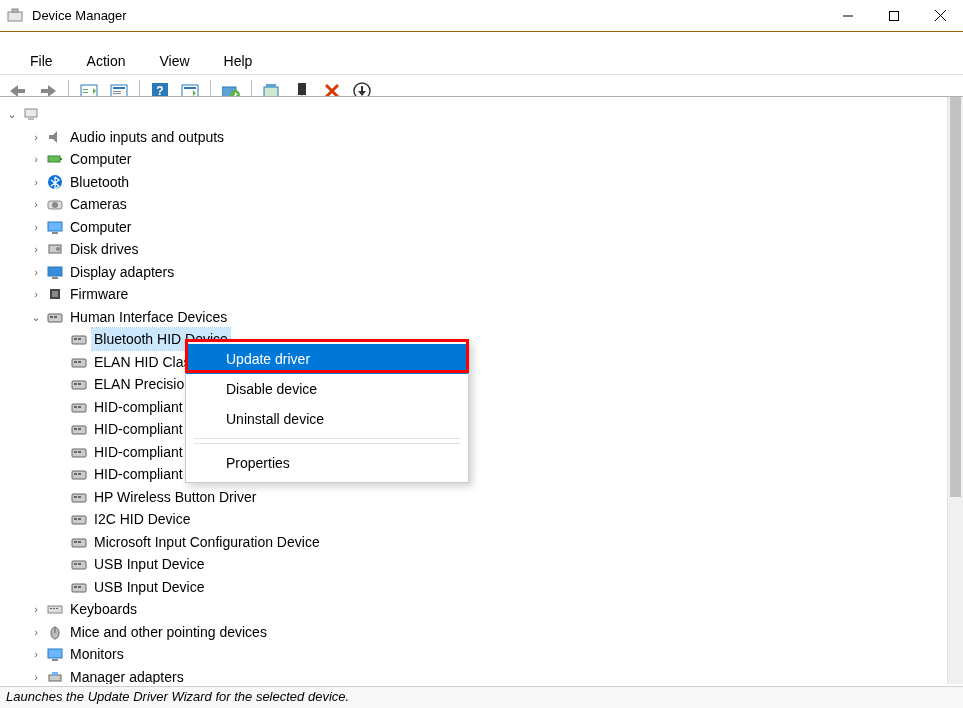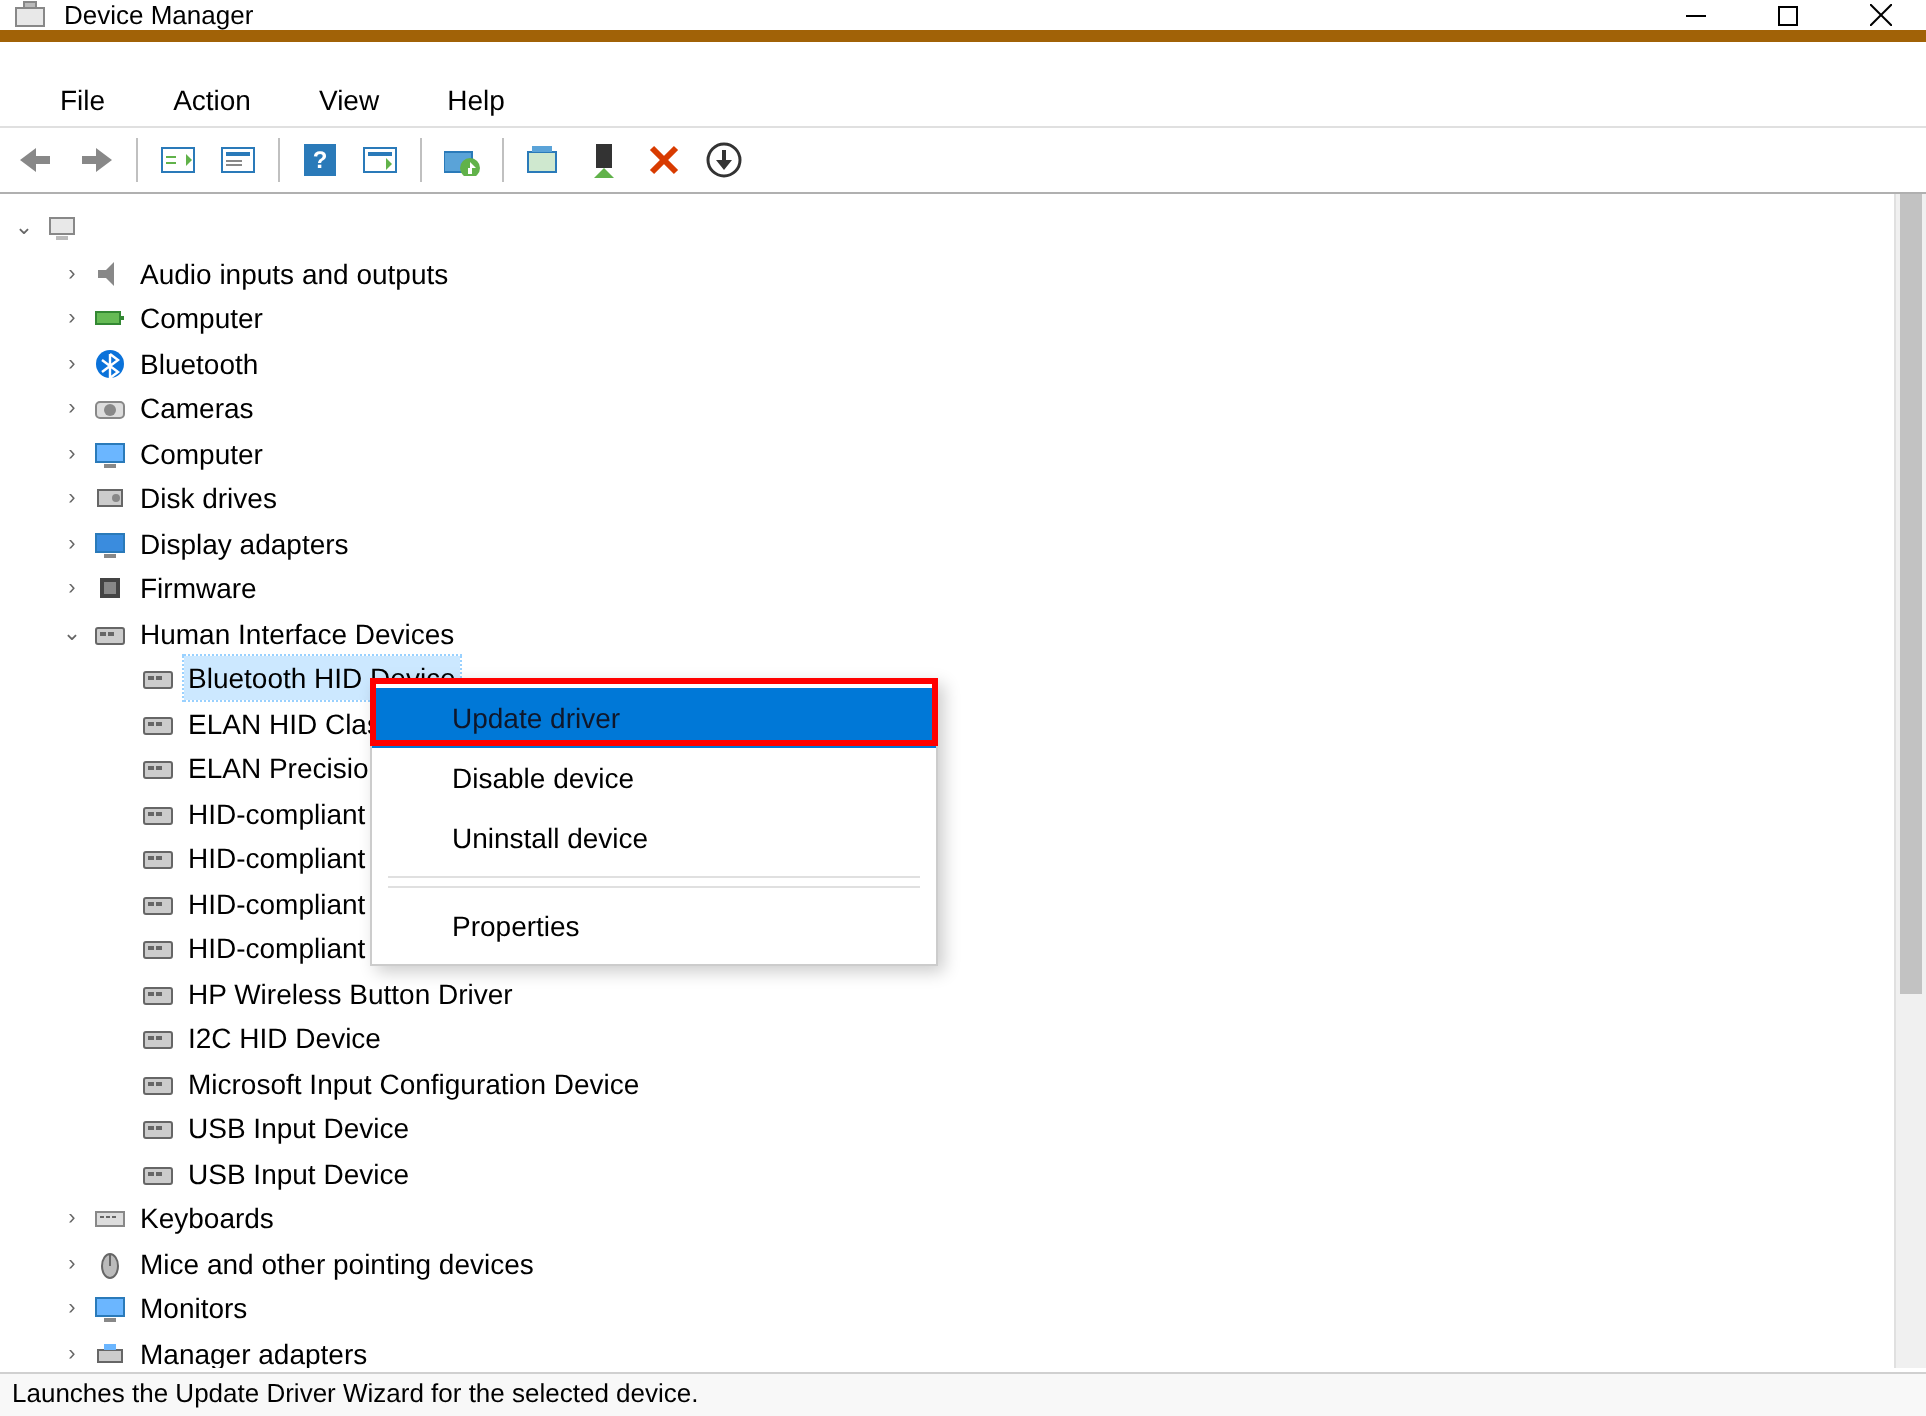--- a/index.html
+++ b/index.html
@@ -10,25 +10,25 @@
     background: #fff;
     color: #000;
     width: 963px;
     height: 708px;
     overflow: hidden;
     position: relative;
     user-select: none;
   }
   
   .titlebar {
-    height: 21px;
+    height: 32px;
     display: flex;
     align-items: center;
     padding-left: 6px;
-    border-bottom: 6px solid #a16207;
+    border-bottom: 1px solid #a16207;
   }
   .titlebar .appicon {
     width: 18px; height: 18px;
     margin-right: 8px;
     display: inline-flex; align-items: center; justify-content: center;
   }
   .titlebar .title { font-size: 13px; }
   .winctrls { margin-left: auto; display: flex; }
   .winctrls div {
     width: 46px; height: 32px;
@@ -145,21 +145,21 @@
   .context-menu .item {
     height: 30px;
     display: flex;
     align-items: center;
     padding: 0 40px;
     font-size: 14px;
   }
   .context-menu .item.bold { font-weight: 400; }
   .context-menu .item.hl {
     background: #0078d7;
-    color: #0f172a;
+    color: #ffffff;
   }
   .context-menu .sep {
     height: 1px;
     background: #e0e0e0;
     margin: 4px 8px;
   }
   .highlight-box {
     position: absolute;
     border: 3px solid #ff0000;
     pointer-events: none;
@@ -172,20 +172,21 @@
 
   
   .statusbar {
     position: absolute;
     left: 0; right: 0; bottom: 0;
     height: 22px;
     border-top: 1px solid #d0d0d0;
     background: #f8f8f8;
     font-size: 13px;
     padding: 2px 6px;
+    font-style: italic;
   }
 
   
   svg { display: block; }
 </style>
 </head>
 <body>
 
 <div class="titlebar">
   <span class="appicon">

